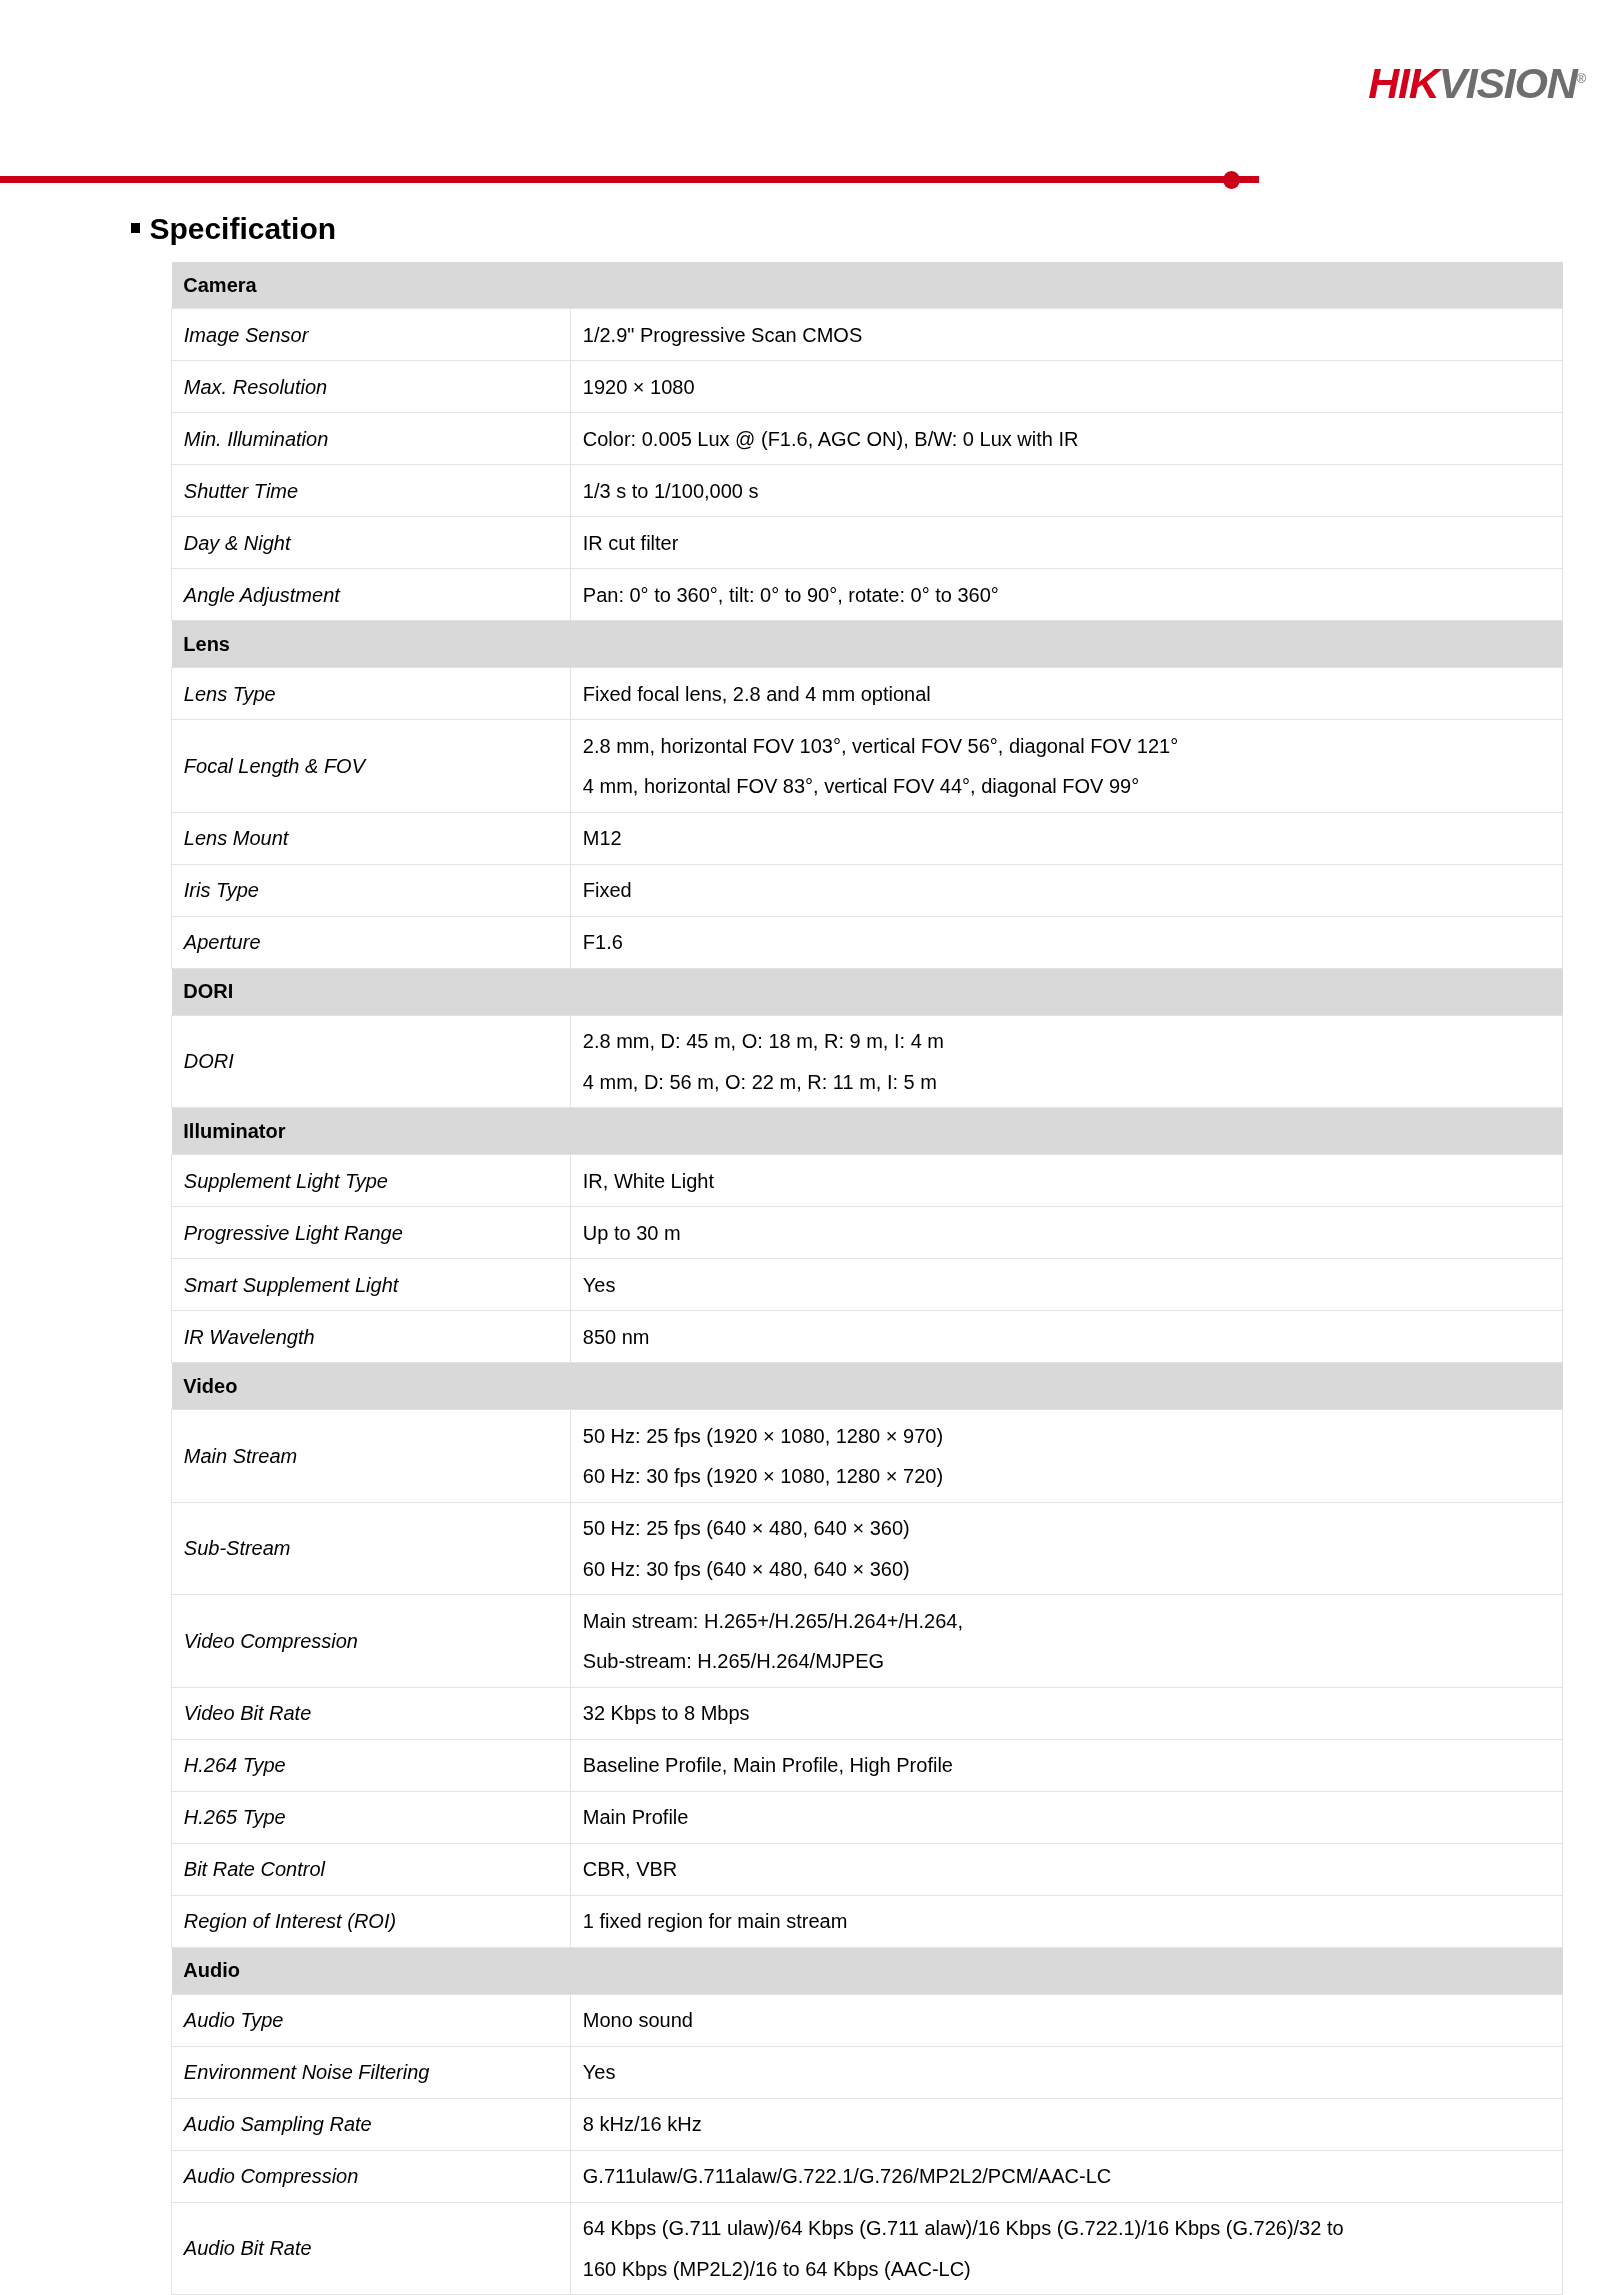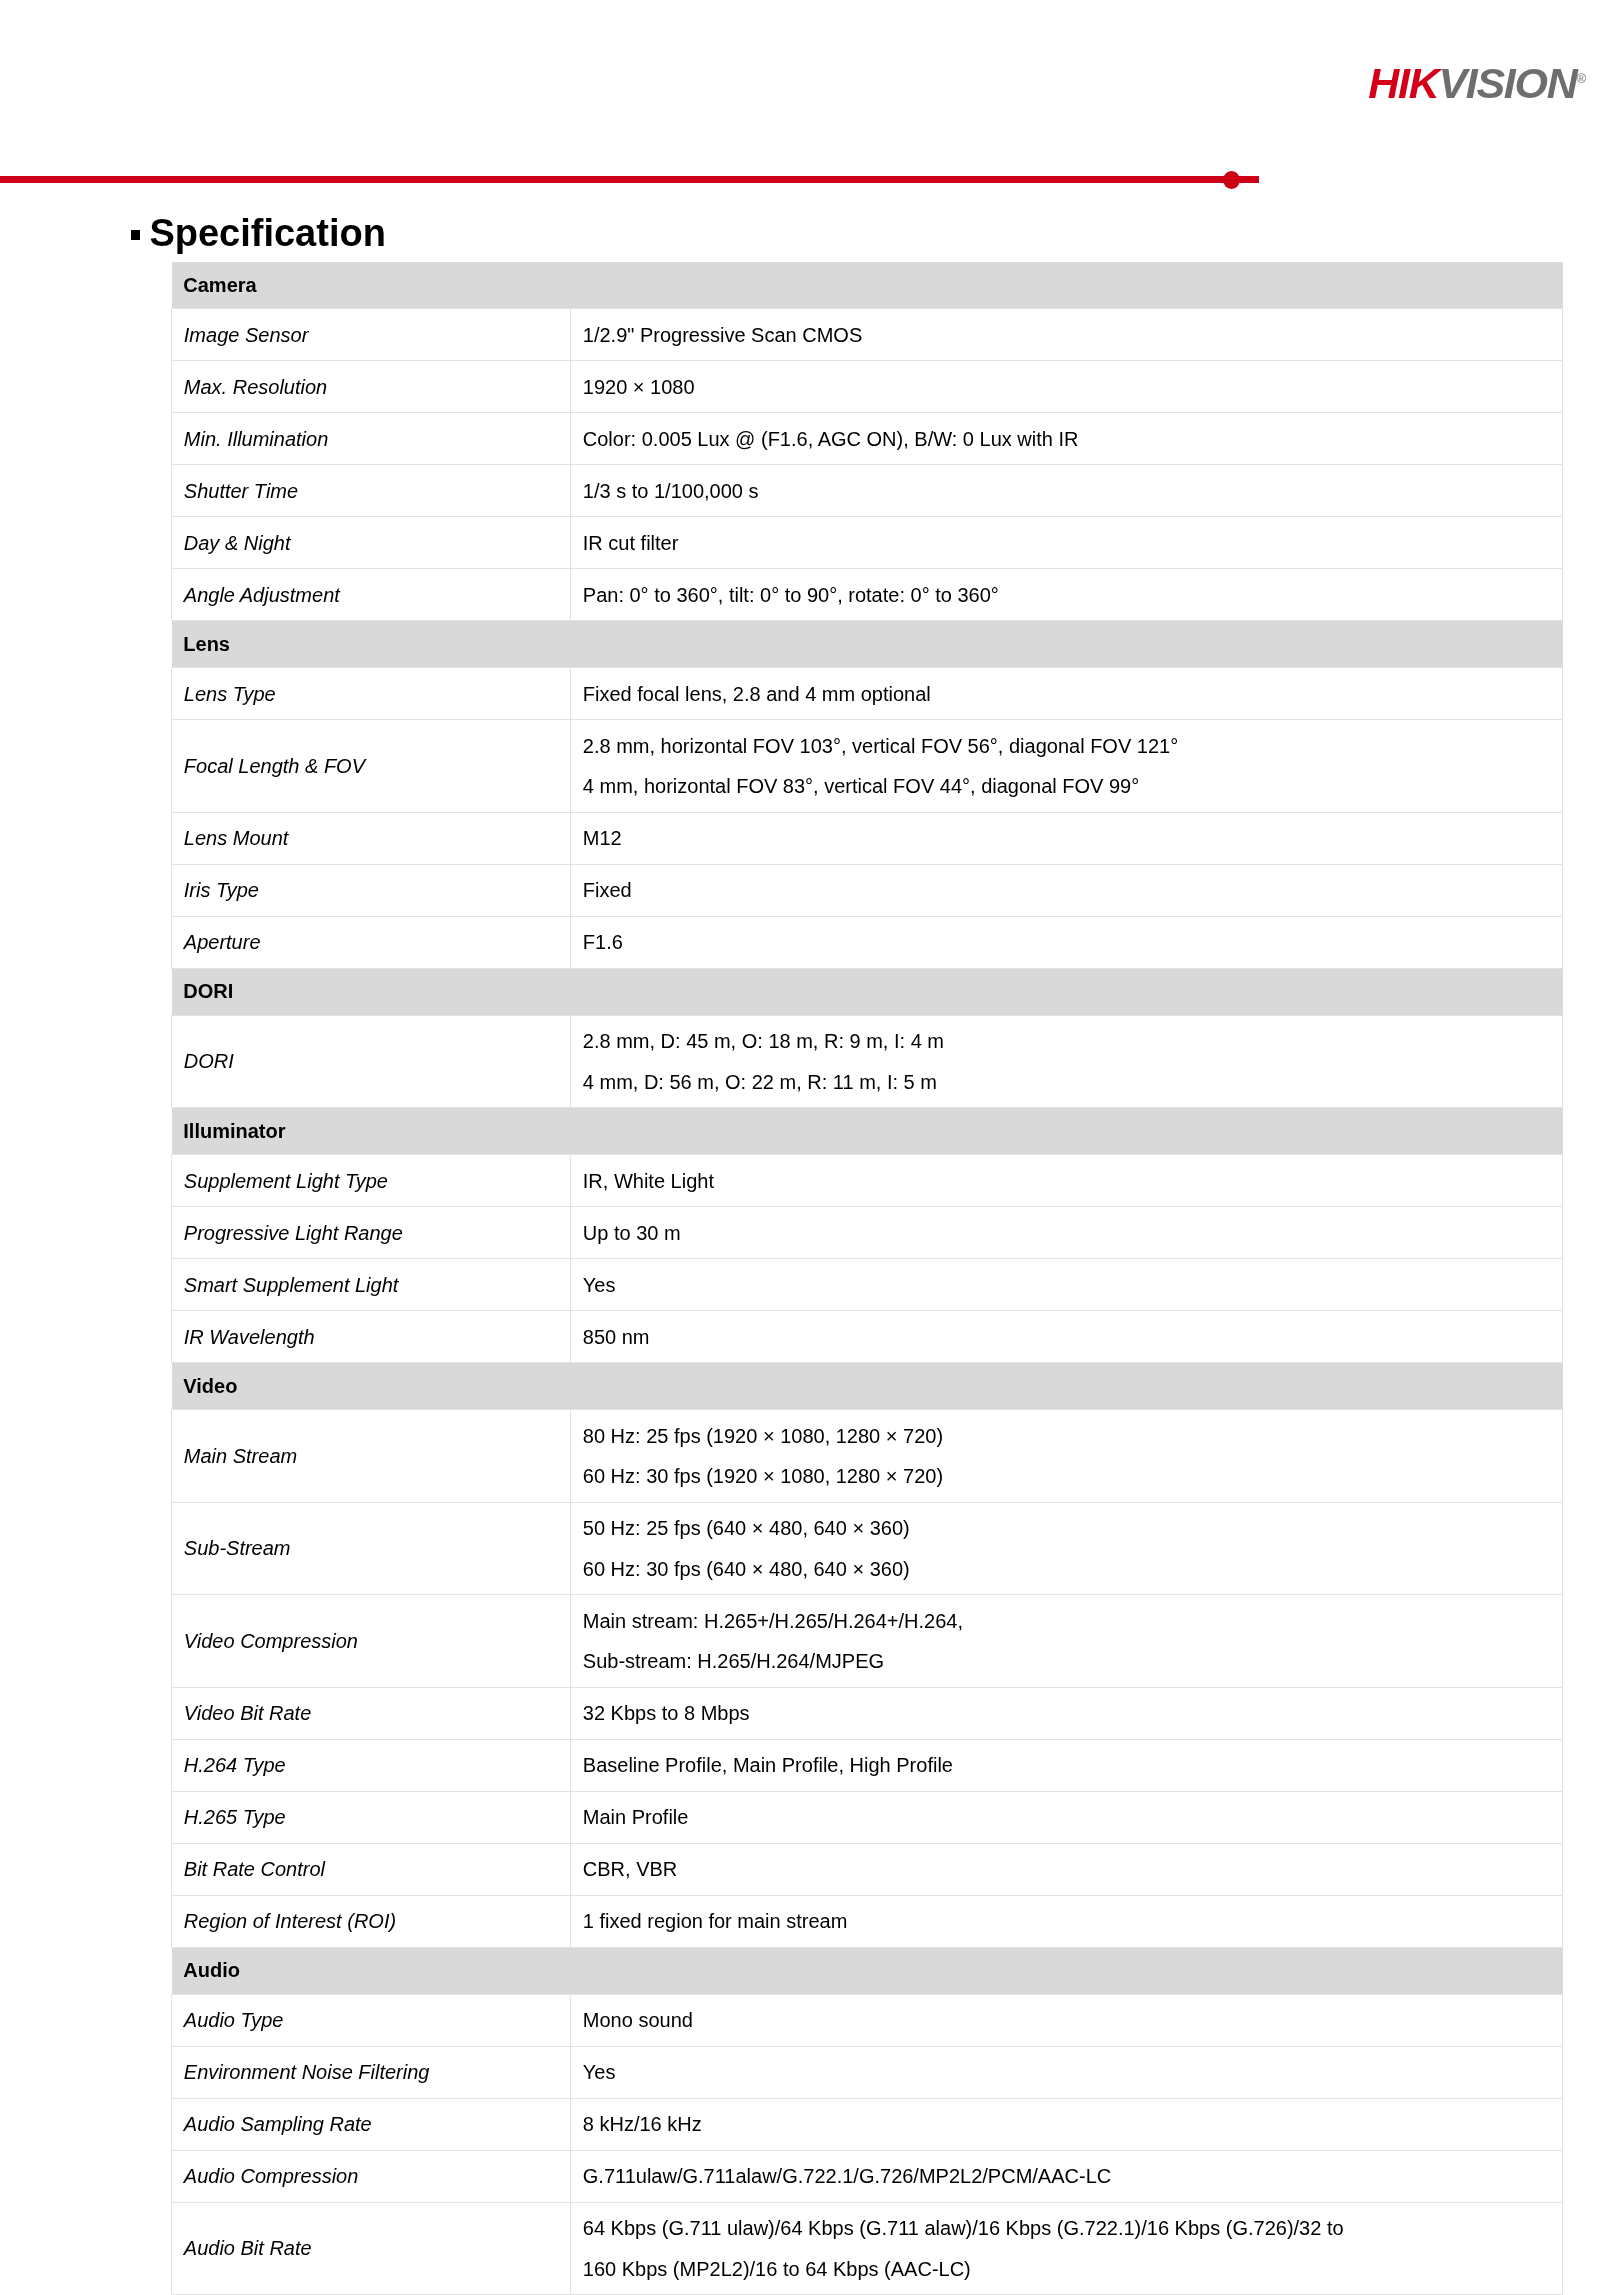--- a/index.html
+++ b/index.html
@@ -65,21 +65,21 @@
     height: 18.3px;
     border-radius: 50%;
     background: #cc0016;
   }
 
   
   .section-title {
     position: absolute;
     left: 131px;
     top: 214px;
-    font-size: 38px;
+    font-size: 30px;
     font-weight: bold;
     line-height: 1;
     white-space: nowrap;
   }
   .title-bullet {
     display: inline-block;
     width: 9.2px;
     height: 9.2px;
     background: #000;
     vertical-align: 6.5px;
@@ -258,21 +258,21 @@
         <td class="value-cell">
           <span class="value-line">850 nm</span>
         </td>
       </tr>
       <tr class="group-row">
         <td colspan="2">Video</td>
       </tr>
       <tr class="data-row">
         <td class="label-cell">Main Stream</td>
         <td class="value-cell">
-          <span class="value-line">80 Hz: 25 fps (1920 × 1080, 1280 × 720)</span>
+          <span class="value-line">50 Hz: 25 fps (1920 × 1080, 1280 × 970)</span>
           <span class="value-line">60 Hz: 30 fps (1920 × 1080, 1280 × 720)</span>
         </td>
       </tr>
       <tr class="data-row">
         <td class="label-cell">Sub-Stream</td>
         <td class="value-cell">
           <span class="value-line">50 Hz: 25 fps (640 × 480, 640 × 360)</span>
           <span class="value-line">60 Hz: 30 fps (640 × 480, 640 × 360)</span>
         </td>
       </tr>

